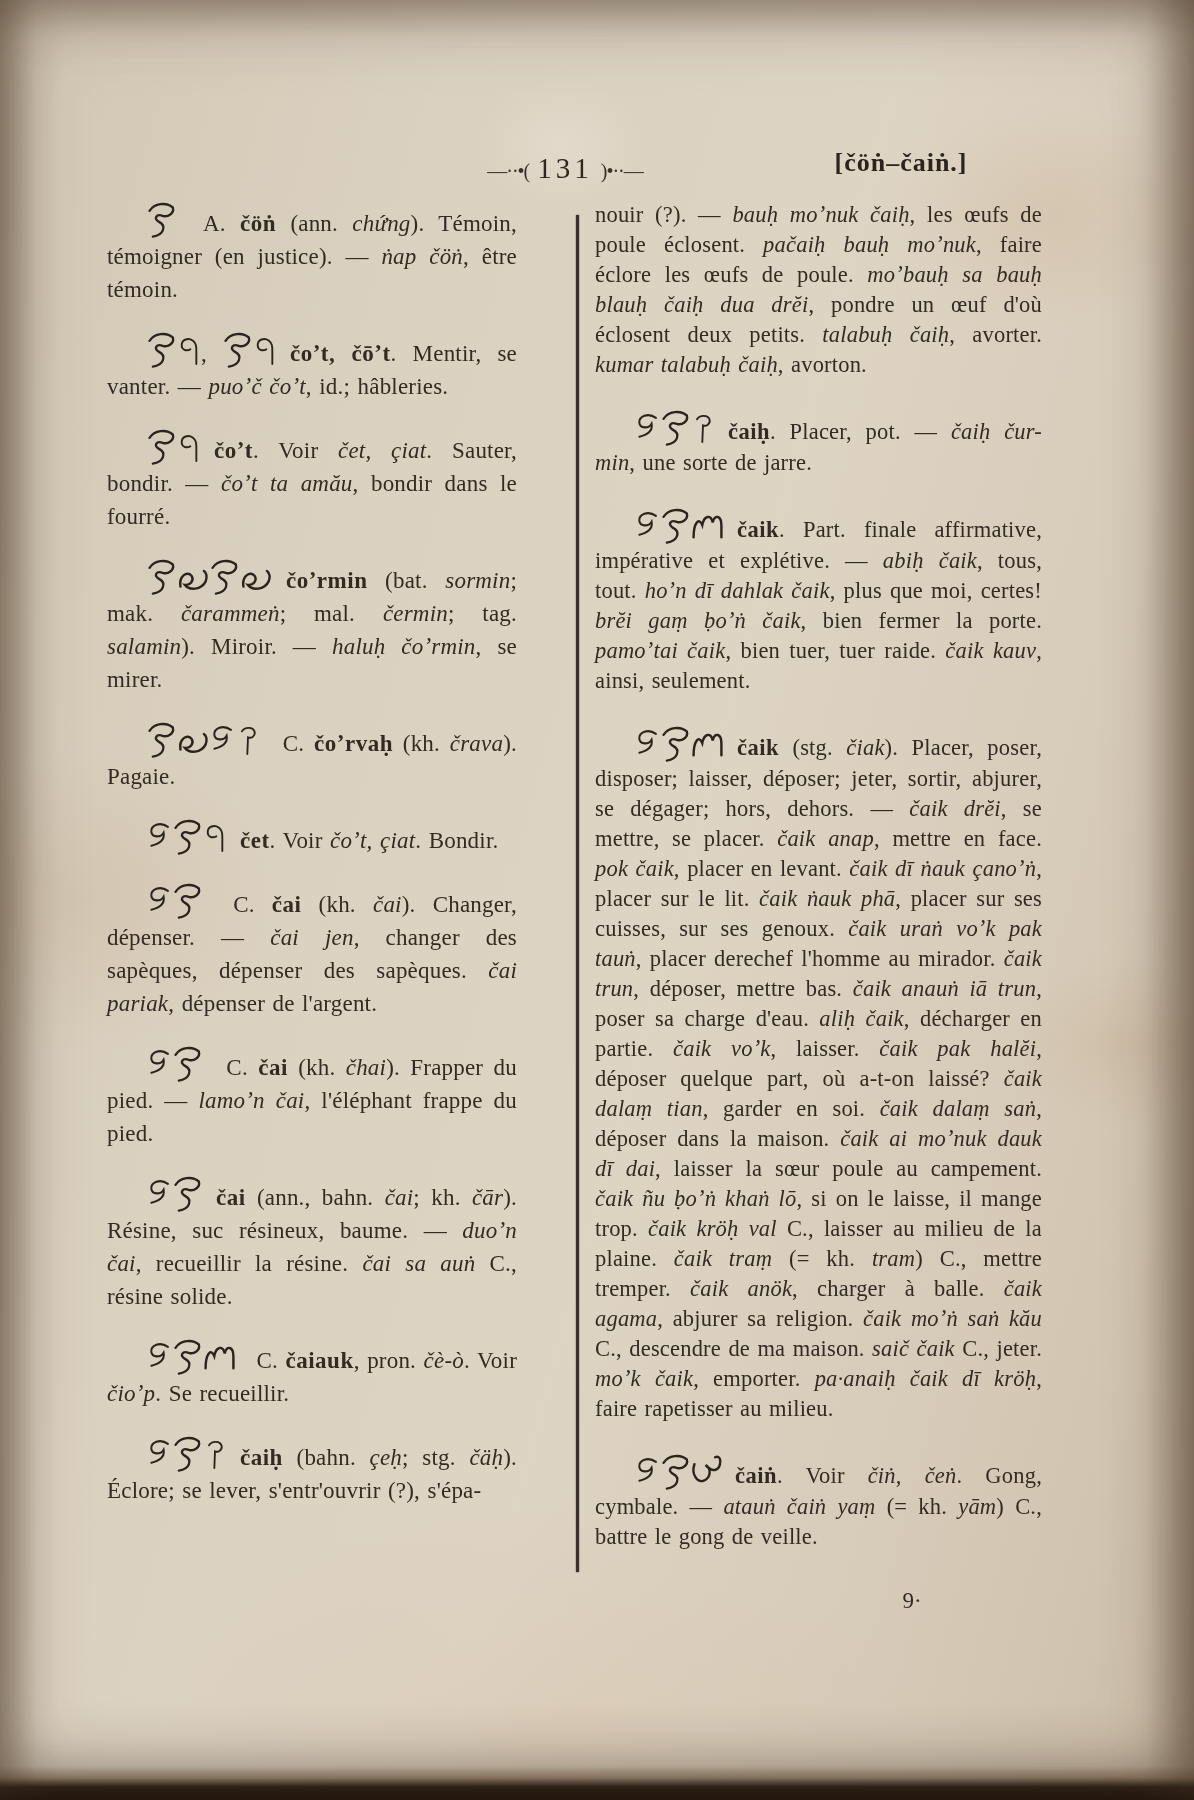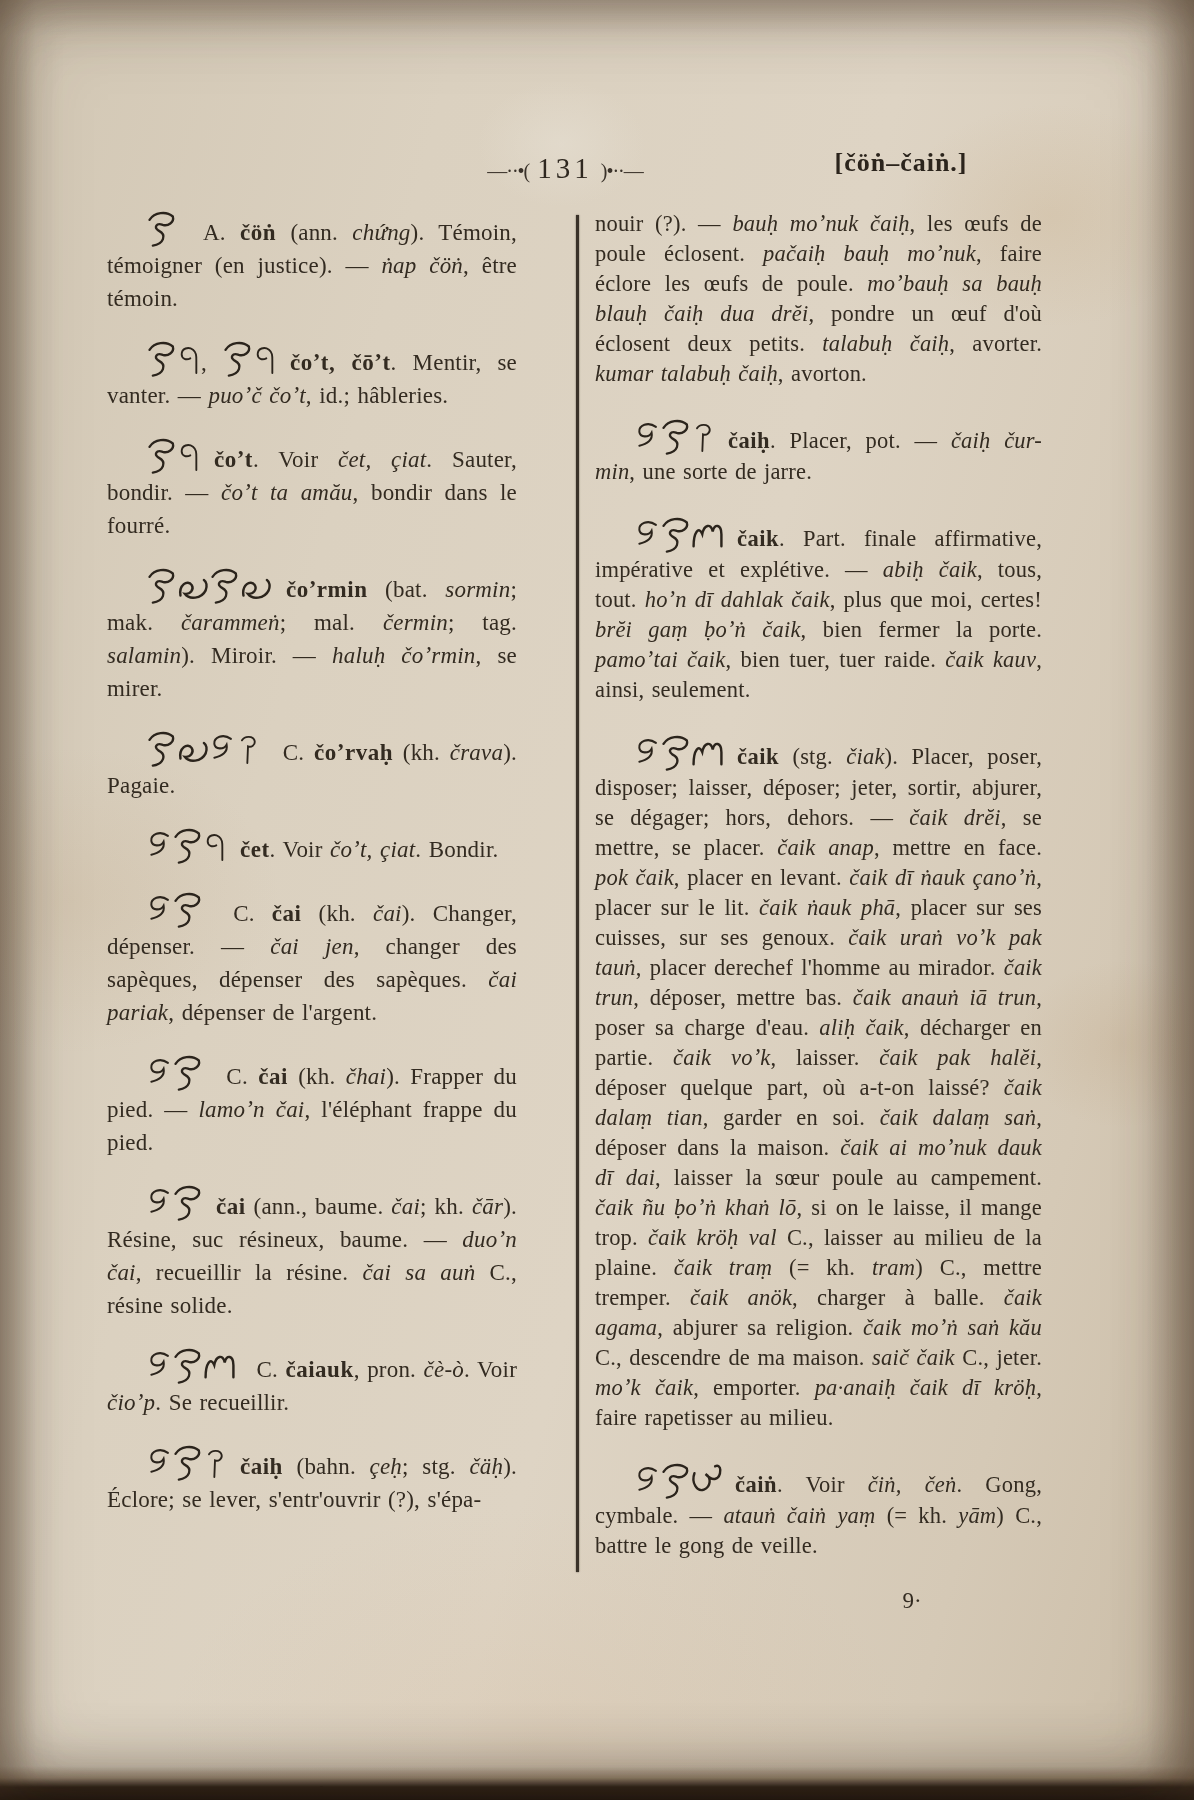--- a/index.html
+++ b/index.html
@@ -36,21 +36,21 @@
   .pagination .orn{font-size:20px;color:#3a322a;letter-spacing:-1px;}
   .pnum{font-size:29px;letter-spacing:4px;padding:0 4px;font-weight:500;}
   .range{
     position:absolute;top:148px;left:760px;width:282px;text-align:center;
     font-size:26px;font-weight:bold;letter-spacing:1px;color:#2b241c;
   }
   .divider{
     position:absolute;left:576px;top:215px;width:2.5px;height:1357px;
     background:#3a3229;box-shadow:0 0 1.5px rgba(53,45,36,.9);
   }
-  .col{position:absolute;top:209px;}
+  .col{position:absolute;top:200px;}
   #col-left{left:107px;width:410px;}
   #col-right{left:595px;width:447px;}
   .entry{
     margin:0;text-align:justify;text-indent:40px;
     word-spacing:1.5px;letter-spacing:.2px;
   }
   #col-left .entry{font-size:23px;line-height:33px;margin-top:24px;}
   #col-right .entry{font-size:22.5px;line-height:30px;margin-top:28px;}
   #col-left .entry:first-child, #col-right .entry:first-child{margin-top:0;}
   .entry.cont{text-indent:0;}
@@ -150,21 +150,21 @@
           </svg></span><span class="tx"> C. </span><span class="hw">čai</span><span class="tx"> (kh. </span><span class="ex">čai</span><span class="tx">). Changer, dépenser. — </span><span class="ex">čai jen</span><span class="tx">, changer des sapèques, dépenser des sapèques. </span><span class="ex">čai pariak</span><span class="tx">, dépenser de l'argent.</span></p>
       <p class="entry"><span class="cham"><svg viewBox="0 0 36 46" class="glyph glyph-2">
             <use href="#g-2" xlink:href="#g-2"></use>
           </svg><svg viewBox="0 0 36 46" class="glyph glyph-y">
             <use href="#g-y" xlink:href="#g-y"></use>
           </svg></span><span class="tx"> C. </span><span class="hw">čai</span><span class="tx"> (kh. </span><span class="ex">čhai</span><span class="tx">). Frapper du pied. — </span><span class="ex">lamoʼn čai</span><span class="tx">, l'éléphant frappe du pied.</span></p>
       <p class="entry"><span class="cham"><svg viewBox="0 0 36 46" class="glyph glyph-2">
             <use href="#g-2" xlink:href="#g-2"></use>
           </svg><svg viewBox="0 0 36 46" class="glyph glyph-y">
             <use href="#g-y" xlink:href="#g-y"></use>
-          </svg></span><span class="hw">čai</span><span class="tx"> (ann., baume. </span><span class="ex">čai</span><span class="tx">; kh. </span><span class="ex">čār</span><span class="tx">). Résine, suc résineux, baume. — </span><span class="ex">duoʼn čai</span><span class="tx">, recueillir la résine. </span><span class="ex">čai sa auṅ</span><span class="tx"> C., résine solide.</span></p>
+          </svg></span><span class="hw">čai</span><span class="tx"> (ann., bahn. </span><span class="ex">čai</span><span class="tx">; kh. </span><span class="ex">čār</span><span class="tx">). Résine, suc résineux, baume. — </span><span class="ex">duoʼn čai</span><span class="tx">, recueillir la résine. </span><span class="ex">čai sa auṅ</span><span class="tx"> C., résine solide.</span></p>
       <p class="entry"><span class="cham"><svg viewBox="0 0 36 46" class="glyph glyph-2">
             <use href="#g-2" xlink:href="#g-2"></use>
           </svg><svg viewBox="0 0 36 46" class="glyph glyph-y">
             <use href="#g-y" xlink:href="#g-y"></use>
           </svg><svg viewBox="0 0 36 46" class="glyph glyph-m">
             <use href="#g-m" xlink:href="#g-m"></use>
           </svg></span><span class="tx"> C. </span><span class="hw">čaiauk</span><span class="tx">, pron. </span><span class="ex">čè-ò</span><span class="tx">. Voir </span><span class="ex">čioʼp</span><span class="tx">. Se recueillir.</span></p>
       <p class="entry"><span class="cham"><svg viewBox="0 0 36 46" class="glyph glyph-2">
             <use href="#g-2" xlink:href="#g-2"></use>
           </svg><svg viewBox="0 0 36 46" class="glyph glyph-y">

